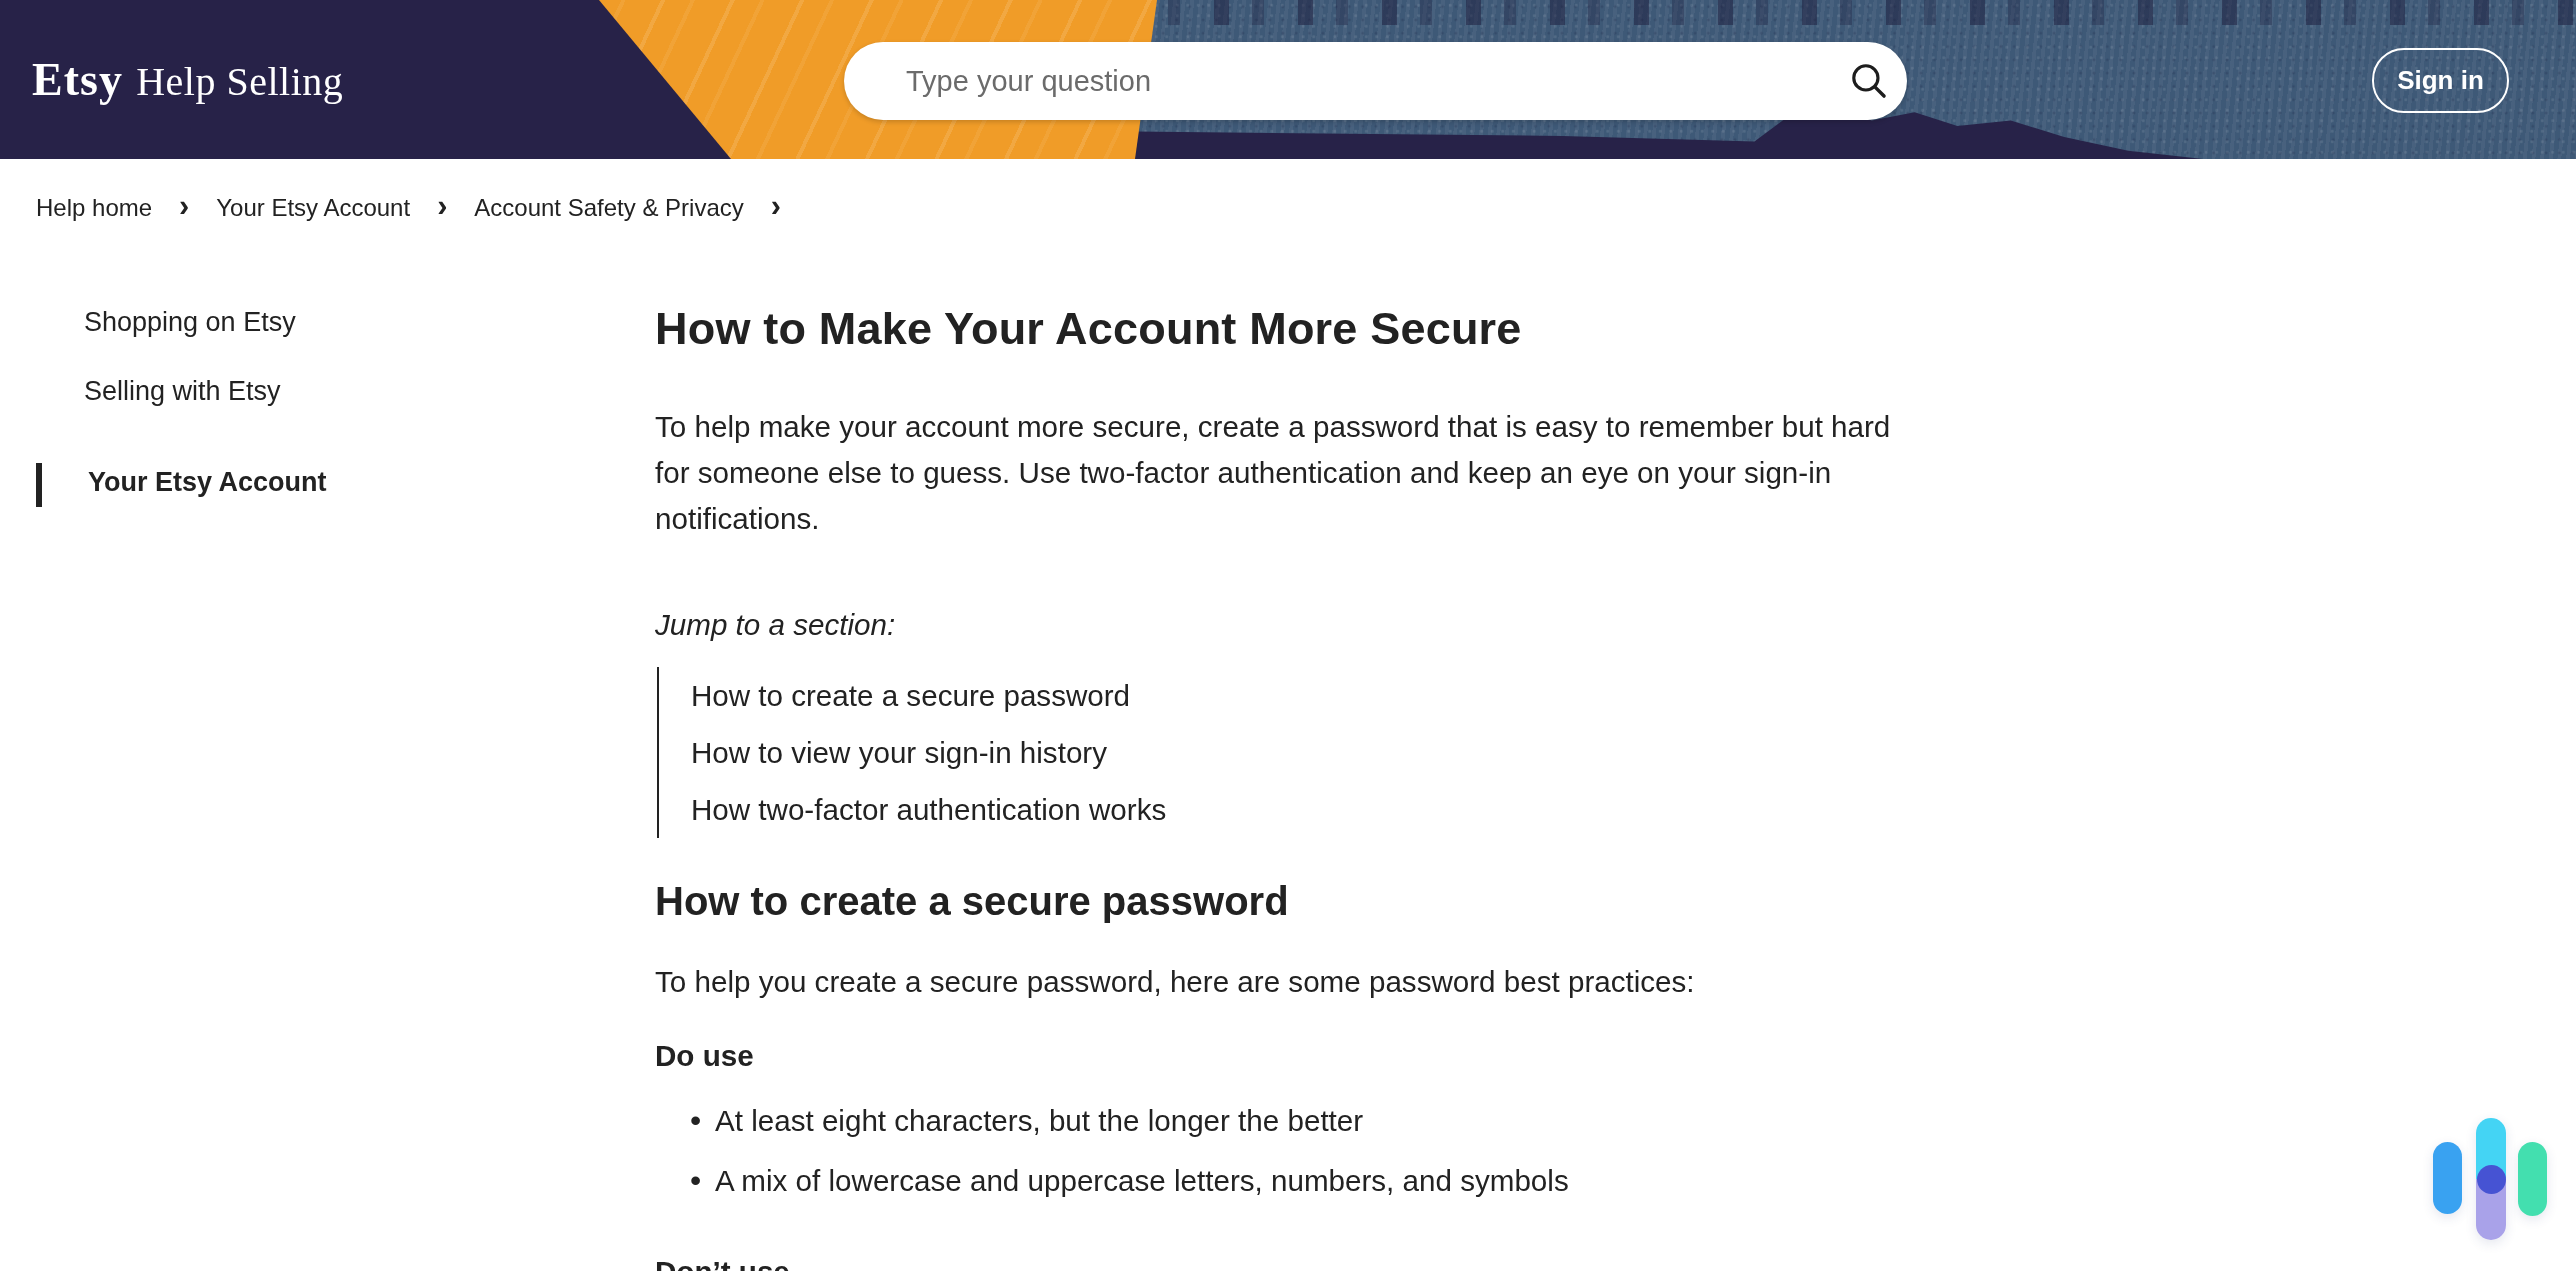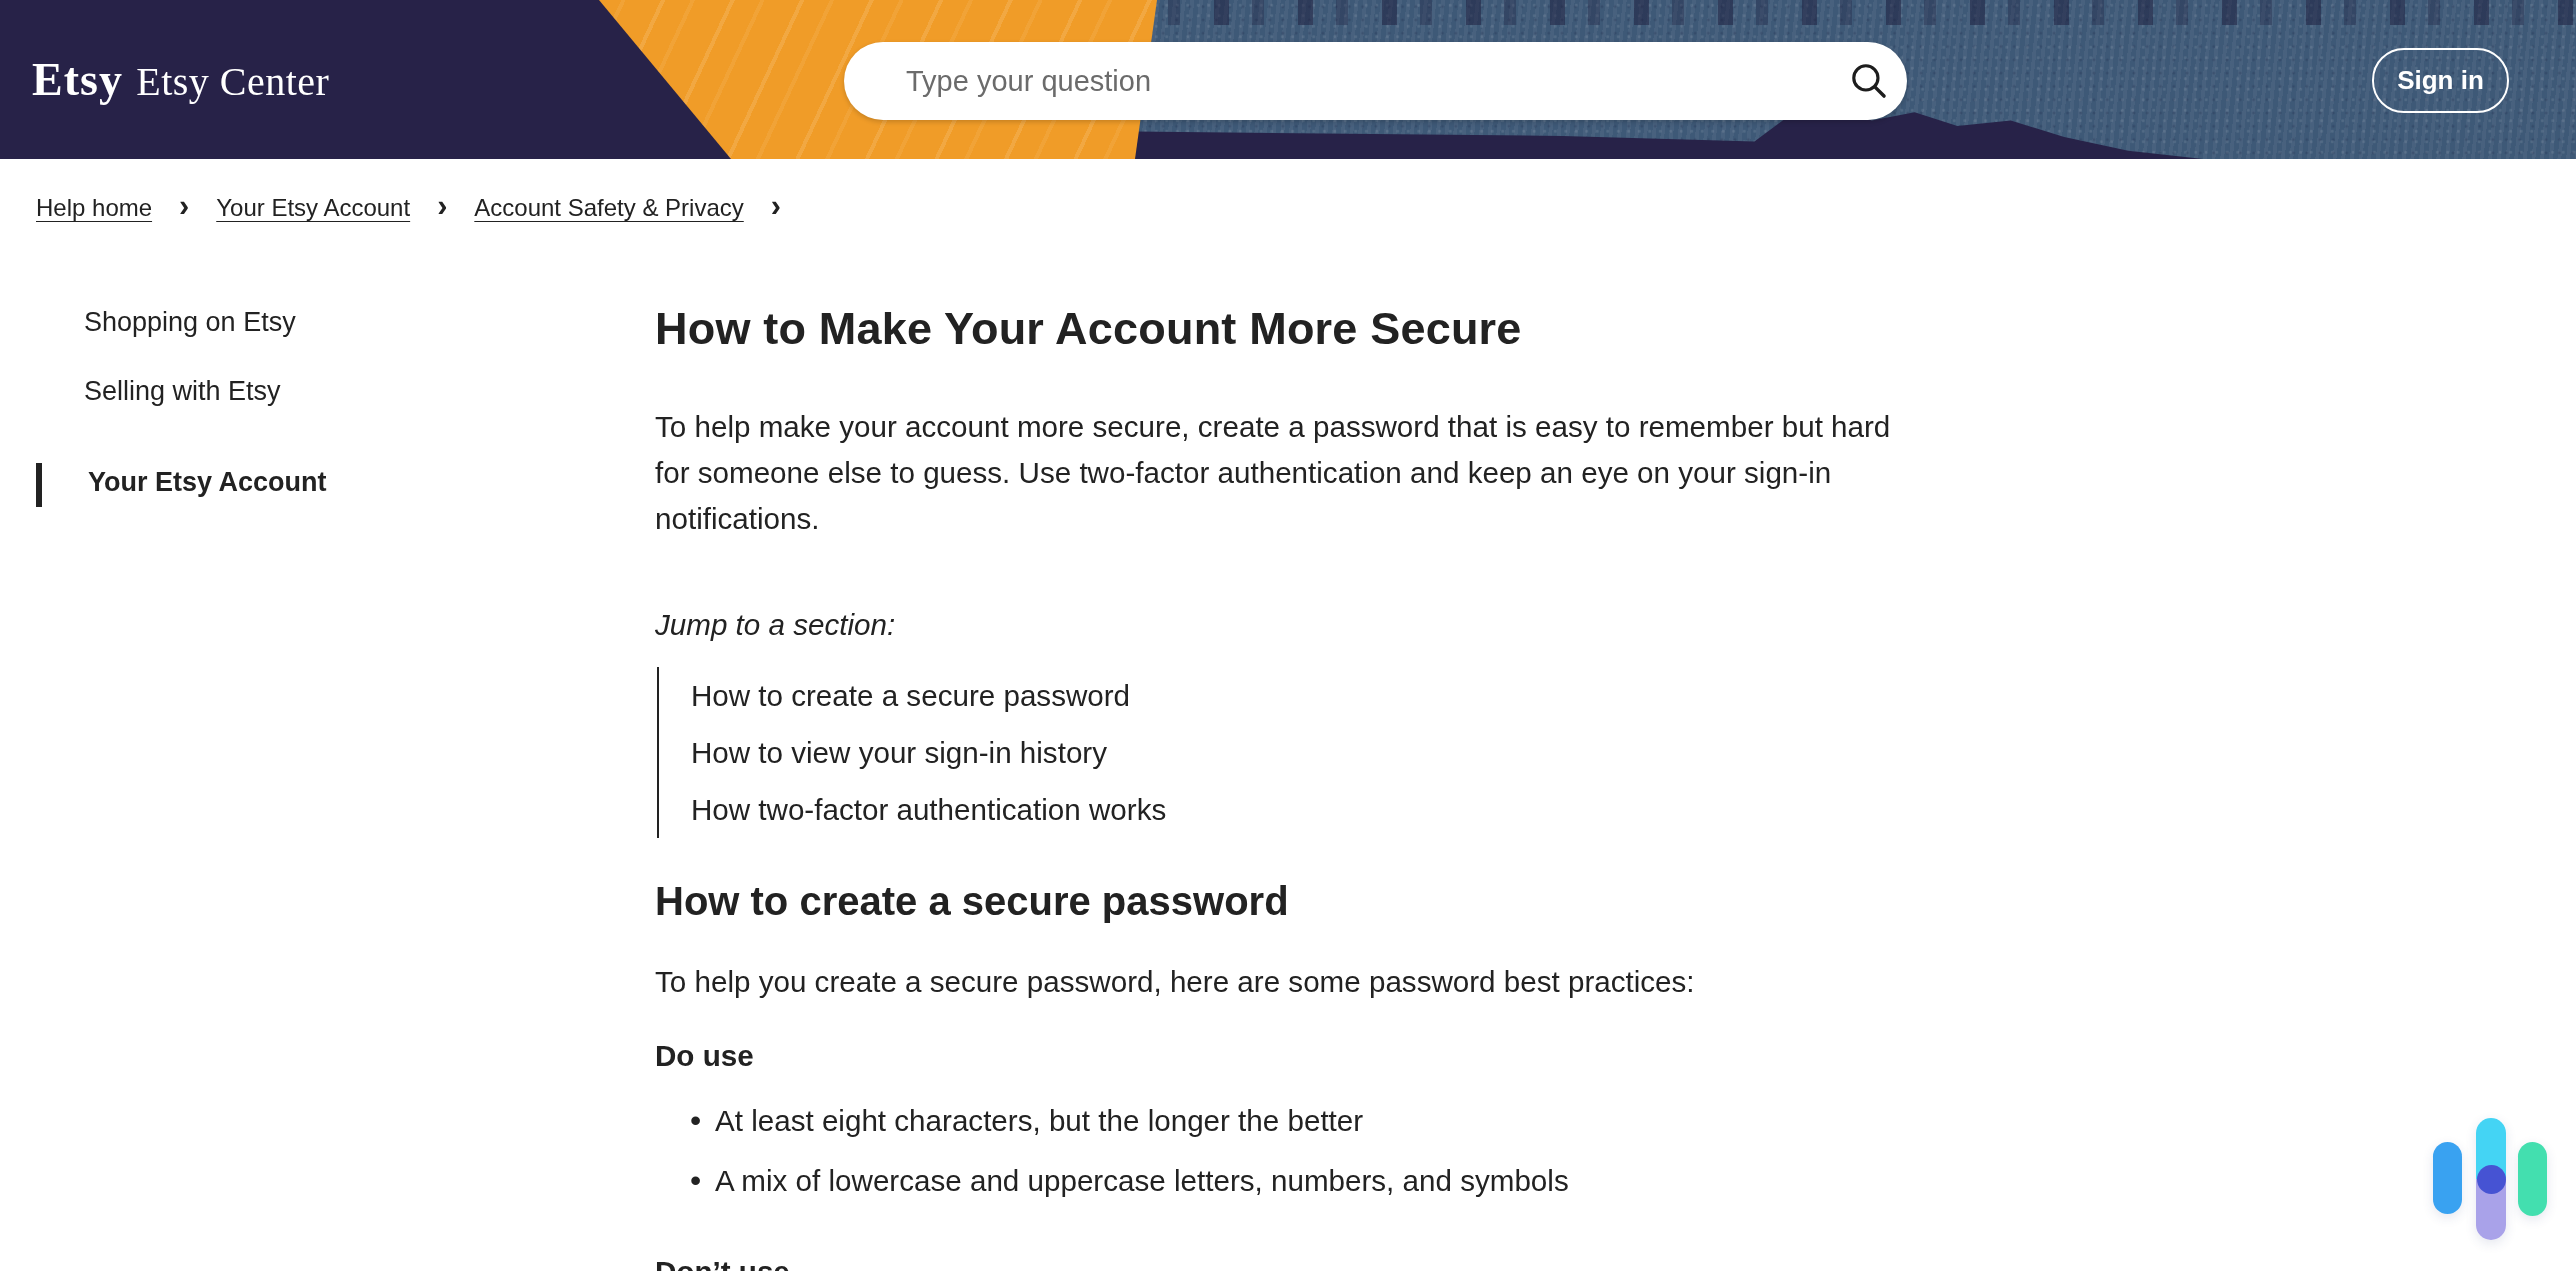--- a/index.html
+++ b/index.html
@@ -64,21 +64,21 @@
 
   .signin-btn {
     position:absolute; left:2372px; top:48px; width:137px; height:65px; z-index:6;
     background:transparent; border:2.9px solid #ffffff; border-radius:32px;
     color:#ffffff; font-size:26px; font-weight:700; font-family:inherit;
     display:flex; align-items:center; justify-content:center; cursor:pointer;
   }
 
   
   .breadcrumb { position:absolute; left:36px; top:193px; display:flex; align-items:center; gap:27px; z-index:2; }
-  .breadcrumb a { color:#222222; font-size:24px; text-decoration:underline; text-underline-offset:4.8px; text-decoration-thickness:1.4px; cursor:pointer; }
+  .breadcrumb a { color:#222222; font-size:24px; text-underline-offset:4.8px; text-decoration-thickness:1.4px; cursor:pointer; }
   .crumb-sep { font-size:30.5px; font-weight:700; color:#222222; line-height:1; transform:translateY(-2.9px); }
 
   
   .side-item { position:absolute; left:84px; font-size:27px; color:#222222; cursor:pointer; white-space:nowrap; }
   .side-item.active { font-weight:700; left:88px; }
   .active-bar { position:absolute; left:36px; top:463px; width:5.7px; height:44px; background:#222222; }
 
   
   .main { position:absolute; left:655px; top:0; width:1249px; }
   .abs { position:absolute; }
@@ -108,21 +108,21 @@
 
 <div class="page">
 
   <div class="header">
     <div class="denim"></div>
     <div class="denim-fringe"></div>
     <div class="denim-silhouette"></div>
     <div class="orange-band"></div>
 
     <div class="logo">
-      <span class="etsy">Etsy</span><span class="suffix">Etsy Center</span>
+      <span class="etsy">Etsy</span><span class="suffix">Help Selling</span>
     </div>
 
     <div class="search-pill">
       <input class="search-input" type="text" placeholder="Type your question" style="">
       <button class="search-icon-btn">
         <span style="display:flex;">
           <svg width="44" height="44" viewBox="0 0 24 24" fill="none">
             <circle cx="10.3" cy="10.3" r="6.6" stroke="#1d1d1d" stroke-width="1.7"></circle>
             <line x1="15.2" y1="15.2" x2="20.2" y2="20.2" stroke="#1d1d1d" stroke-width="1.9" stroke-linecap="round"></line>
           </svg>

